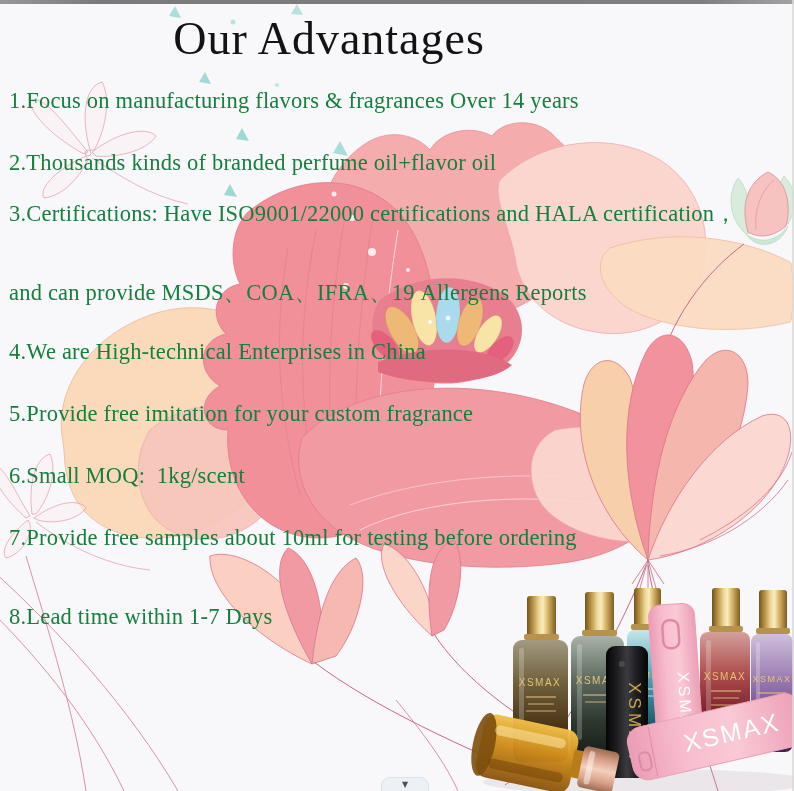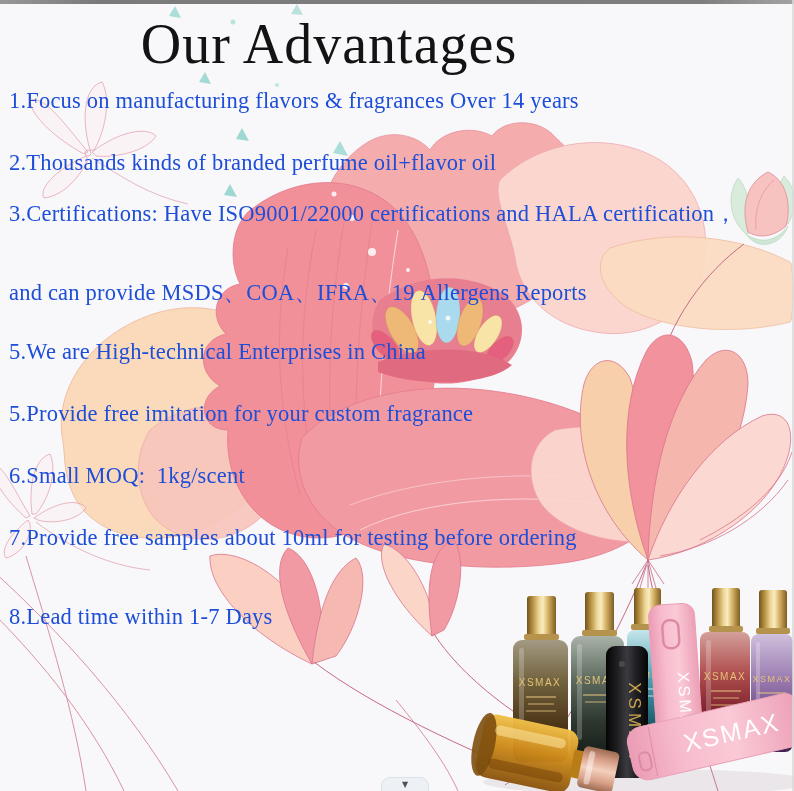--- a/index.html
+++ b/index.html
@@ -7,24 +7,24 @@
     width:794px;height:791px;position:relative;overflow:hidden;
     background:#f8f7f9;
     font-family:"Liberation Serif","DejaVu Serif",serif;
   }
   .top-border{position:absolute;top:0;left:0;width:794px;height:4px;
     background:linear-gradient(90deg,#8d8d8d,#6d6d6d 12%,#707070 88%,#9a9a9a);opacity:.9;z-index:5;}
   .right-border{position:absolute;top:0;right:0;width:2px;height:791px;background:#dadada;opacity:.8;z-index:5;}
   #art{position:absolute;top:0;left:0;z-index:1;}
   .page-title{
     position:absolute;top:12px;left:0;width:658px;text-align:center;margin:0;
-    font-size:56px;font-weight:400;color:#131313;letter-spacing:1px;z-index:3;
+    font-size:46px;font-weight:400;color:#131313;letter-spacing:1px;z-index:3;
   }
   .adv-line{
-    position:absolute;left:9px;z-index:3;font-size:22.5px;color:#1d4ed8;
+    position:absolute;left:9px;z-index:3;font-size:22.5px;color:#15803d;
     white-space:pre;letter-spacing:.2px;
   }
   .l0{top:88px}.l1{top:150px}.l2{top:198px}.l3{top:277px}.l4{top:339px}
   .l5{top:401px}.l6{top:463px}.l7{top:525px}.l8{top:604px}
   .scroll-pill{
     position:absolute;left:381px;top:777px;width:46px;height:22px;z-index:6;
     background:#edf0f4;border:1px solid #dde1e8;border-radius:9px;
     display:flex;align-items:flex-start;justify-content:center;
     font-family:"DejaVu Sans",sans-serif;font-size:8px;color:#4e535b;line-height:13px;
     cursor:pointer;
@@ -315,21 +315,21 @@
   </g>
 </svg>
 
 <h1 class="page-title">Our Advantages</h1>
 
 <div>
   <div class="adv-line l0">1.Focus on manufacturing flavors &amp; fragrances Over 14 years</div>
   <div class="adv-line l1">2.Thousands kinds of branded perfume oil+flavor oil</div>
   <div class="adv-line l2">3.Certifications: Have ISO9001/22000 certifications and HALA certification，</div>
   <div class="adv-line l3">and can provide MSDS、COA、IFRA、19 Allergens Reports</div>
-  <div class="adv-line l4">5.We are High-technical Enterprises in China</div>
+  <div class="adv-line l4">4.We are High-technical Enterprises in China</div>
   <div class="adv-line l5">5.Provide free imitation for your custom fragrance</div>
   <div class="adv-line l6">6.Small MOQ:  1kg/scent</div>
   <div class="adv-line l7">7.Provide free samples about 10ml for testing before ordering</div>
   <div class="adv-line l8">8.Lead time within 1-7 Days</div>
 </div>
 
 <div class="scroll-pill">
   <span>▼</span>
 </div>
 

